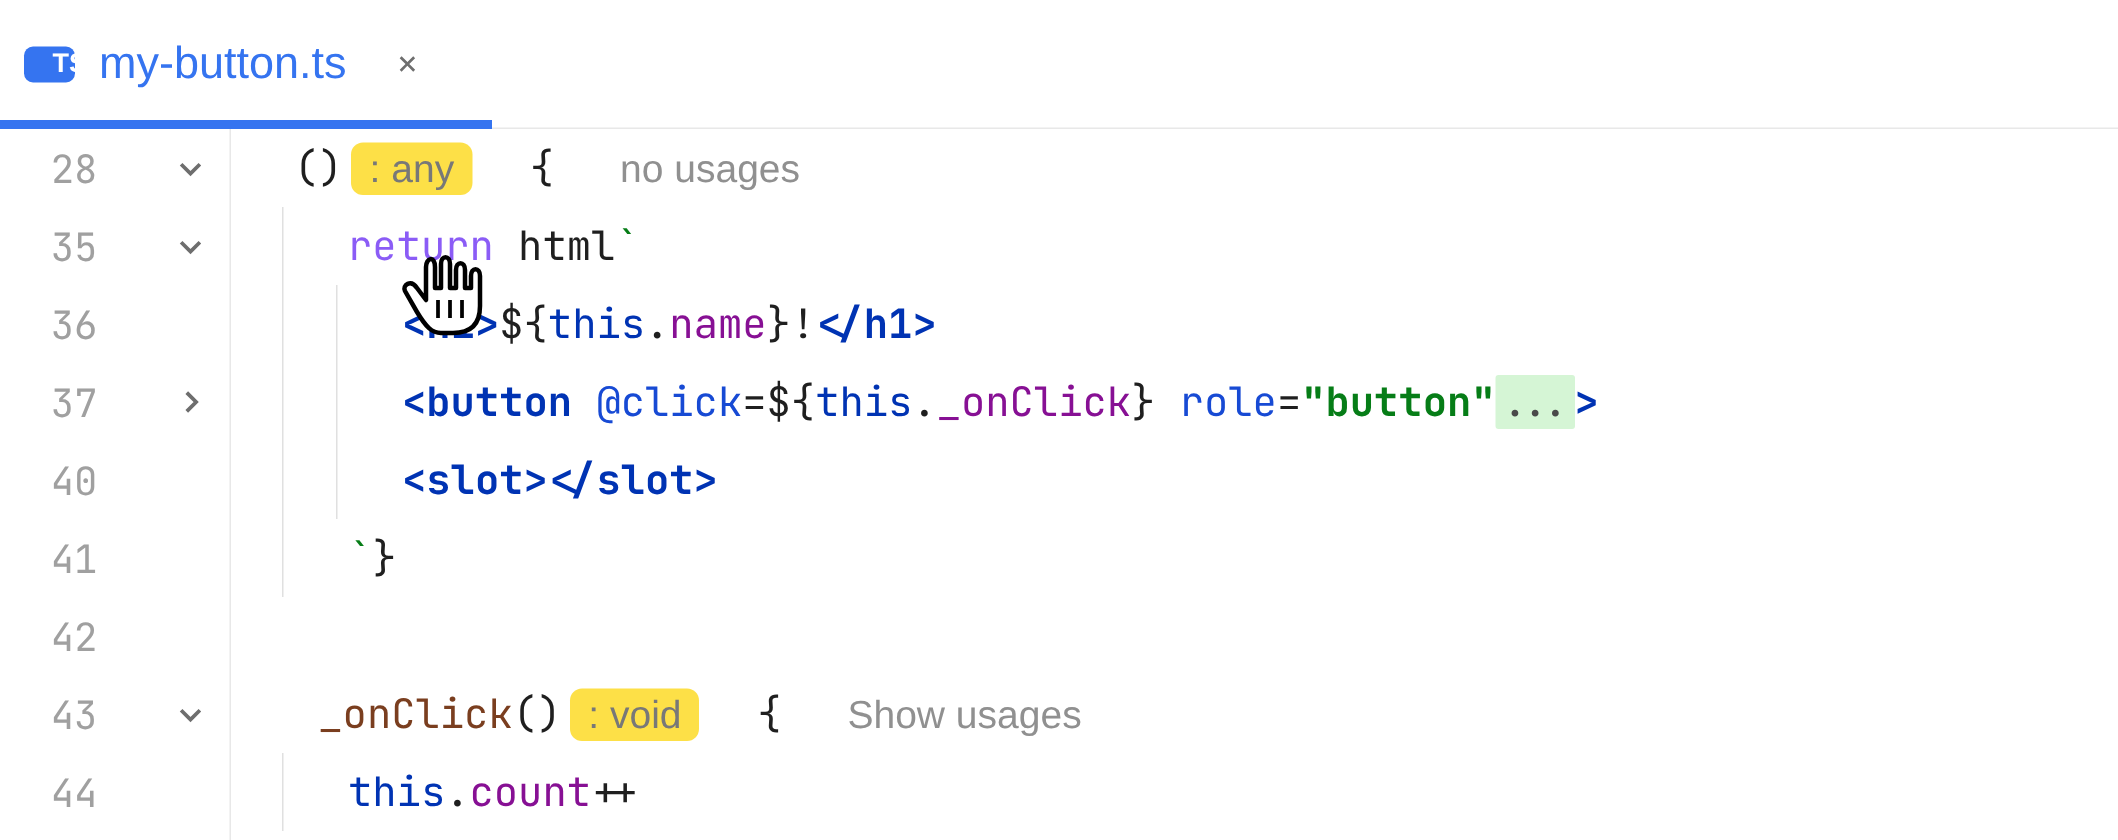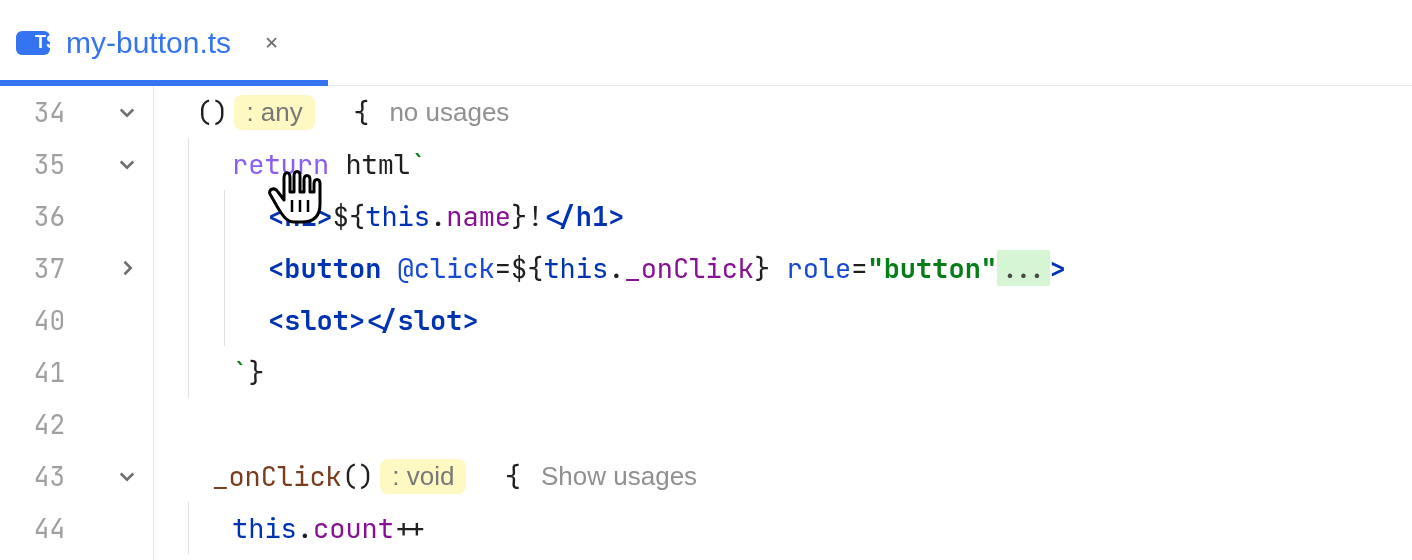--- a/index.html
+++ b/index.html
@@ -123,32 +123,32 @@
   .tag { color: #0033b3; font-weight: 600; }
   .attr { color: #174ad4; }
   .txt { color: #1f1f1f; }
   .prop { color: #871094; }
   .thiskw { color: #0033b3; }
   .punct { color: #1f1f1f; }
   .strlit { color: #067d17; font-weight: 600;}
   .hint-chip {
     display: inline-flex;
     align-items: center;
-    background: #fef9c3;
+    background: #fde047;
     border-radius: 8px;
     padding: 2px 12px;
     color: #787878;
     font-size: 26px;
     margin: 0 6px;
     font-family: -apple-system, sans-serif;
   }
   .usages-hint {
     color: #909090;
     font-size: 26px;
-    margin-left: 20px;
+    margin-left: 44px;
     font-family: -apple-system, sans-serif;
   }
   .fold-ellipsis {
     background: #d5f5d5;
     color: #4a4a4a;
     padding: 0 2px;
     border-radius: 2px;
   }
   .cursor-pointer {
     position: absolute;
@@ -167,21 +167,21 @@
     <span class="tab-name">my-button.ts</span>
     <span class="tab-close">✕</span>
     <div class="tab-underline"></div>
   </div>
 </div>
 
 <div class="editor">
 
   <div class="gutter">
     <div class="gutter-row">
-      <span class="line-number">34</span>
+      <span class="line-number">28</span>
       <span class="fold-icon">
         <svg viewBox="0 0 16 16" fill="none" stroke="currentColor" stroke-width="2">
             <path d="M3 6l5 5 5-5"></path>
           </svg>
       </span>
     </div>
     <div class="gutter-row">
       <span class="line-number">35</span>
       <span class="fold-icon">
         <svg viewBox="0 0 16 16" fill="none" stroke="currentColor" stroke-width="2">

